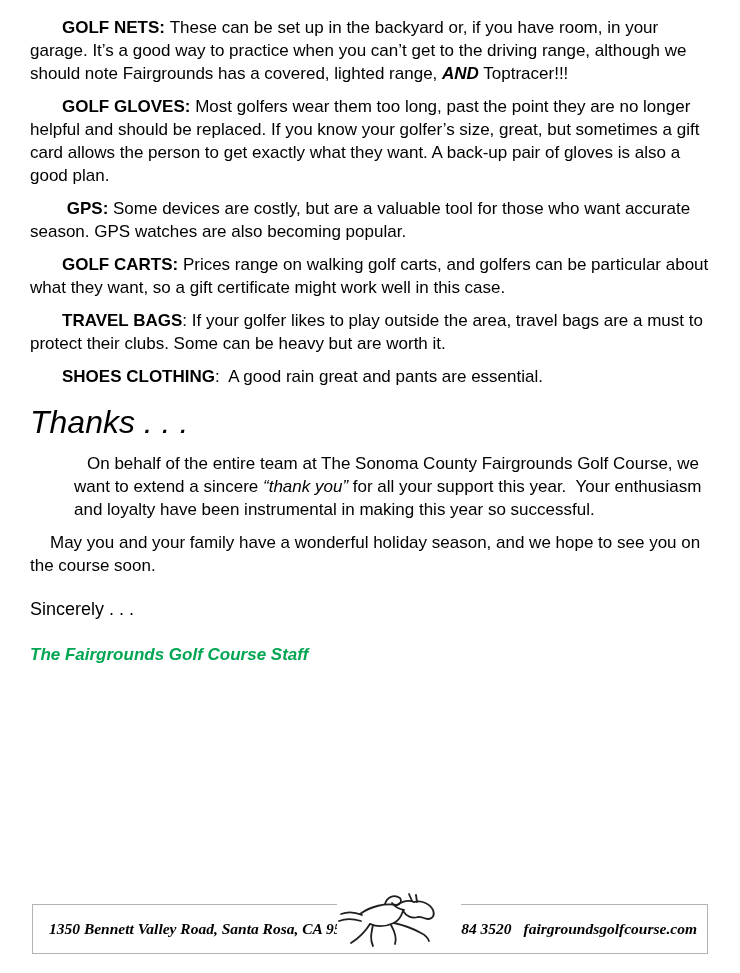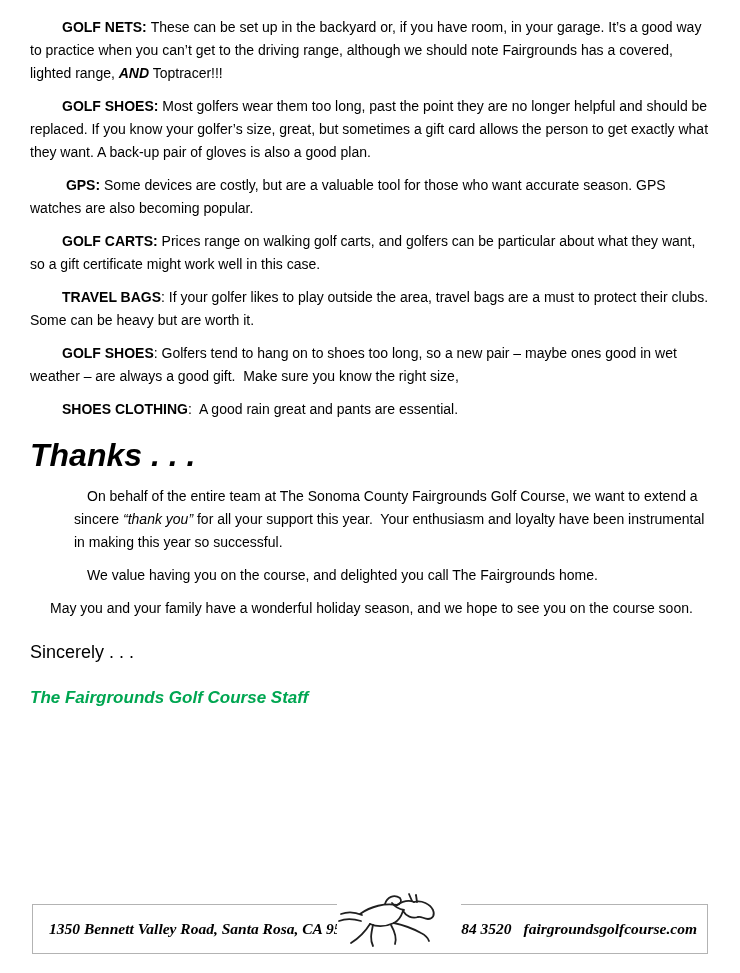--- a/index.html
+++ b/index.html
@@ -11,36 +11,36 @@
     font-family: "Liberation Sans", sans-serif;
     position: relative;
     overflow: hidden;
   }
   .page {
     padding: 6px 30px 0 30px;
     width: 680px;
     box-sizing: content-box;
   }
   p.body-para {
-    font-size: 14px;
+    font-size: 17px;
     line-height: 23px;
     margin: 10px 0;
     white-space: pre-wrap;
   }
   p.gift { text-indent: 32px; }
   p.indent-sm { text-indent: 13px; margin-left: 44px; }
   p.indent-md { text-indent: 20px; }
   .seg-b  { font-weight: bold; }
   .seg-bi { font-weight: bold; font-style: italic; }
   .seg-i  { font-style: italic; }
   h1.thanks-heading {
     font-size: 32px;
     line-height: 36px;
     font-style: italic;
-    font-weight: bold;
+    font-weight: normal;
     margin: 16px 0 12px 0;
   }
   p.sincerely {
     font-size: 18px;
     line-height: 23px;
     margin: 21px 0;
     white-space: pre-wrap;
   }
   p.signature {
     font-size: 17px;
@@ -80,33 +80,31 @@
   }
   .horse-wrap svg { display: block; width: 124px; height: 58px; }
 </style>
 </head>
 <body>
 
 <div class="page">
 
   <div id="gift-section">
       <p class="body-para gift"><span class="seg-b">GOLF NETS: </span><span class="seg-r">These can be set up in the backyard or, if you have room, in your garage. It’s a good way to practice when you can’t get to the driving range, although we should note Fairgrounds has a covered, lighted range, </span><span class="seg-bi">AND</span><span class="seg-r"> Toptracer!!!</span></p>
-      <p class="body-para gift"><span class="seg-b">GOLF SHOES: </span><span class="seg-r">Most golfers wear them too long, past the point they are no longer helpful and should be replaced. If you know your golfer’s size, great, but sometimes a gift card allows the person to get exactly what they want. A back-up pair of gloves is also a good plan.</span></p>
+      <p class="body-para gift"><span class="seg-b">GOLF GLOVES: </span><span class="seg-r">Most golfers wear them too long, past the point they are no longer helpful and should be replaced. If you know your golfer’s size, great, but sometimes a gift card allows the person to get exactly what they want. A back-up pair of gloves is also a good plan.</span></p>
       <p class="body-para gift"><span class="seg-b"> GPS: </span><span class="seg-r">Some devices are costly, but are a valuable tool for those who want accurate season. GPS watches are also becoming popular.</span></p>
       <p class="body-para gift"><span class="seg-b">GOLF CARTS: </span><span class="seg-r">Prices range on walking golf carts, and golfers can be particular about what they want, so a gift certificate might work well in this case.</span></p>
       <p class="body-para gift"><span class="seg-b">TRAVEL BAGS</span><span class="seg-r">: If your golfer likes to play outside the area, travel bags are a must to protect their clubs. Some can be heavy but are worth it.</span></p>
-      <p class="body-para gift"><span class="seg-b">GOLF SHOES</span><span class="seg-r">: Golfers tend to hang on to shoes too long, so a new pair – maybe ones good in wet weather – are always a good gift.  Make sure you know the right size,</span></p>
       <p class="body-para gift"><span class="seg-b">SHOES CLOTHING</span><span class="seg-r">:  A good rain great and pants are essential.</span></p>
     </div>
 
   <h1 class="thanks-heading">Thanks . . .</h1>
 
   <div id="thanks-section">
       <p class="body-para indent-sm"><span class="seg-r">On behalf of the entire team at The Sonoma County Fairgrounds Golf Course, we want to extend a sincere </span><span class="seg-i">“thank you”</span><span class="seg-r"> for all your support this year.  Your enthusiasm and loyalty have been instrumental in making this year so successful.</span></p>
-      <p class="body-para indent-sm"><span class="seg-r">We value having you on the course, and delighted you call The Fairgrounds home.</span></p>
       <p class="body-para indent-md"><span class="seg-r">May you and your family have a wonderful holiday season, and we hope to see you on the course soon.</span></p>
     </div>
 
   <p class="sincerely">Sincerely . . .</p>
 
   <p class="signature" style="color: rgb(0, 166, 81);">The Fairgrounds Golf Course Staff</p>
 
 </div>
 
 <div class="footer-box" style="border-color: rgb(179, 179, 179);">

